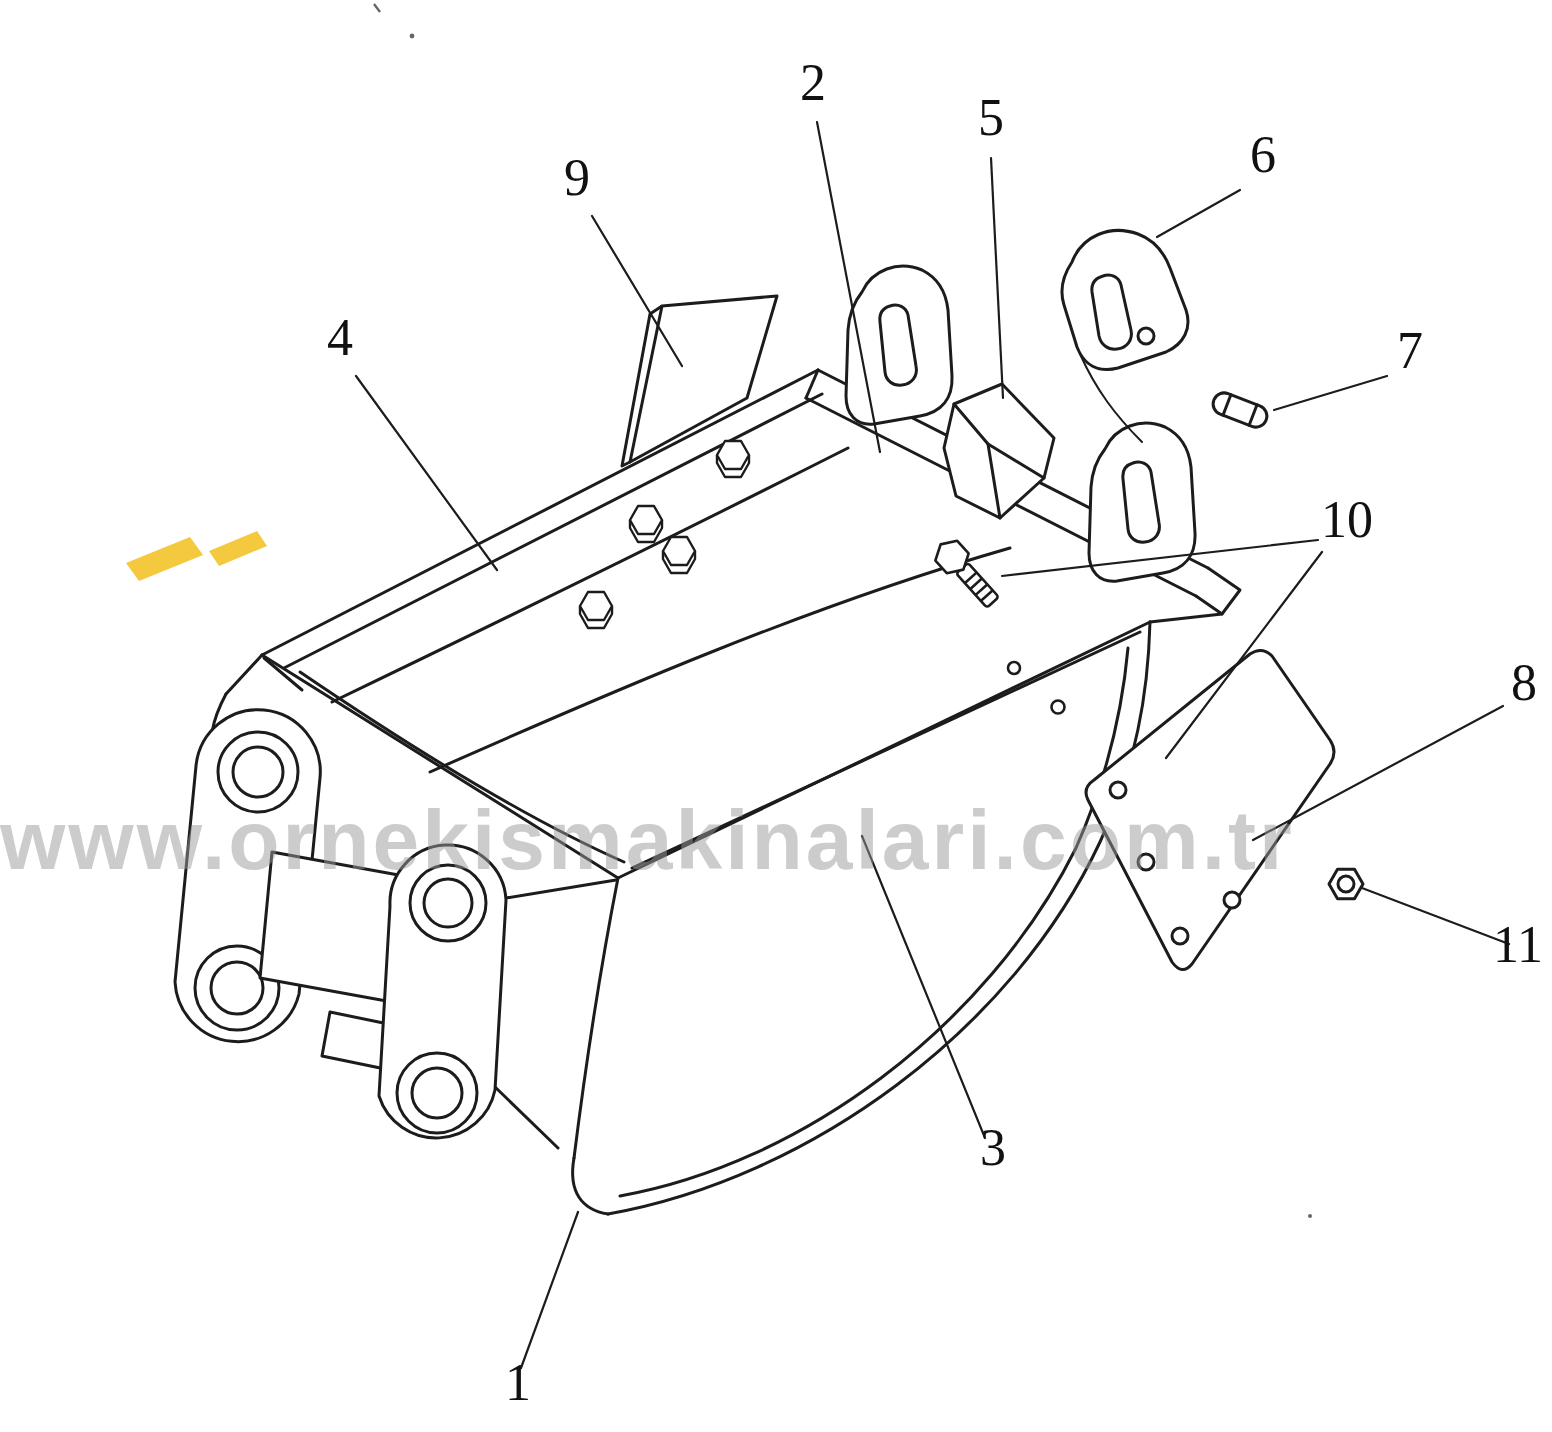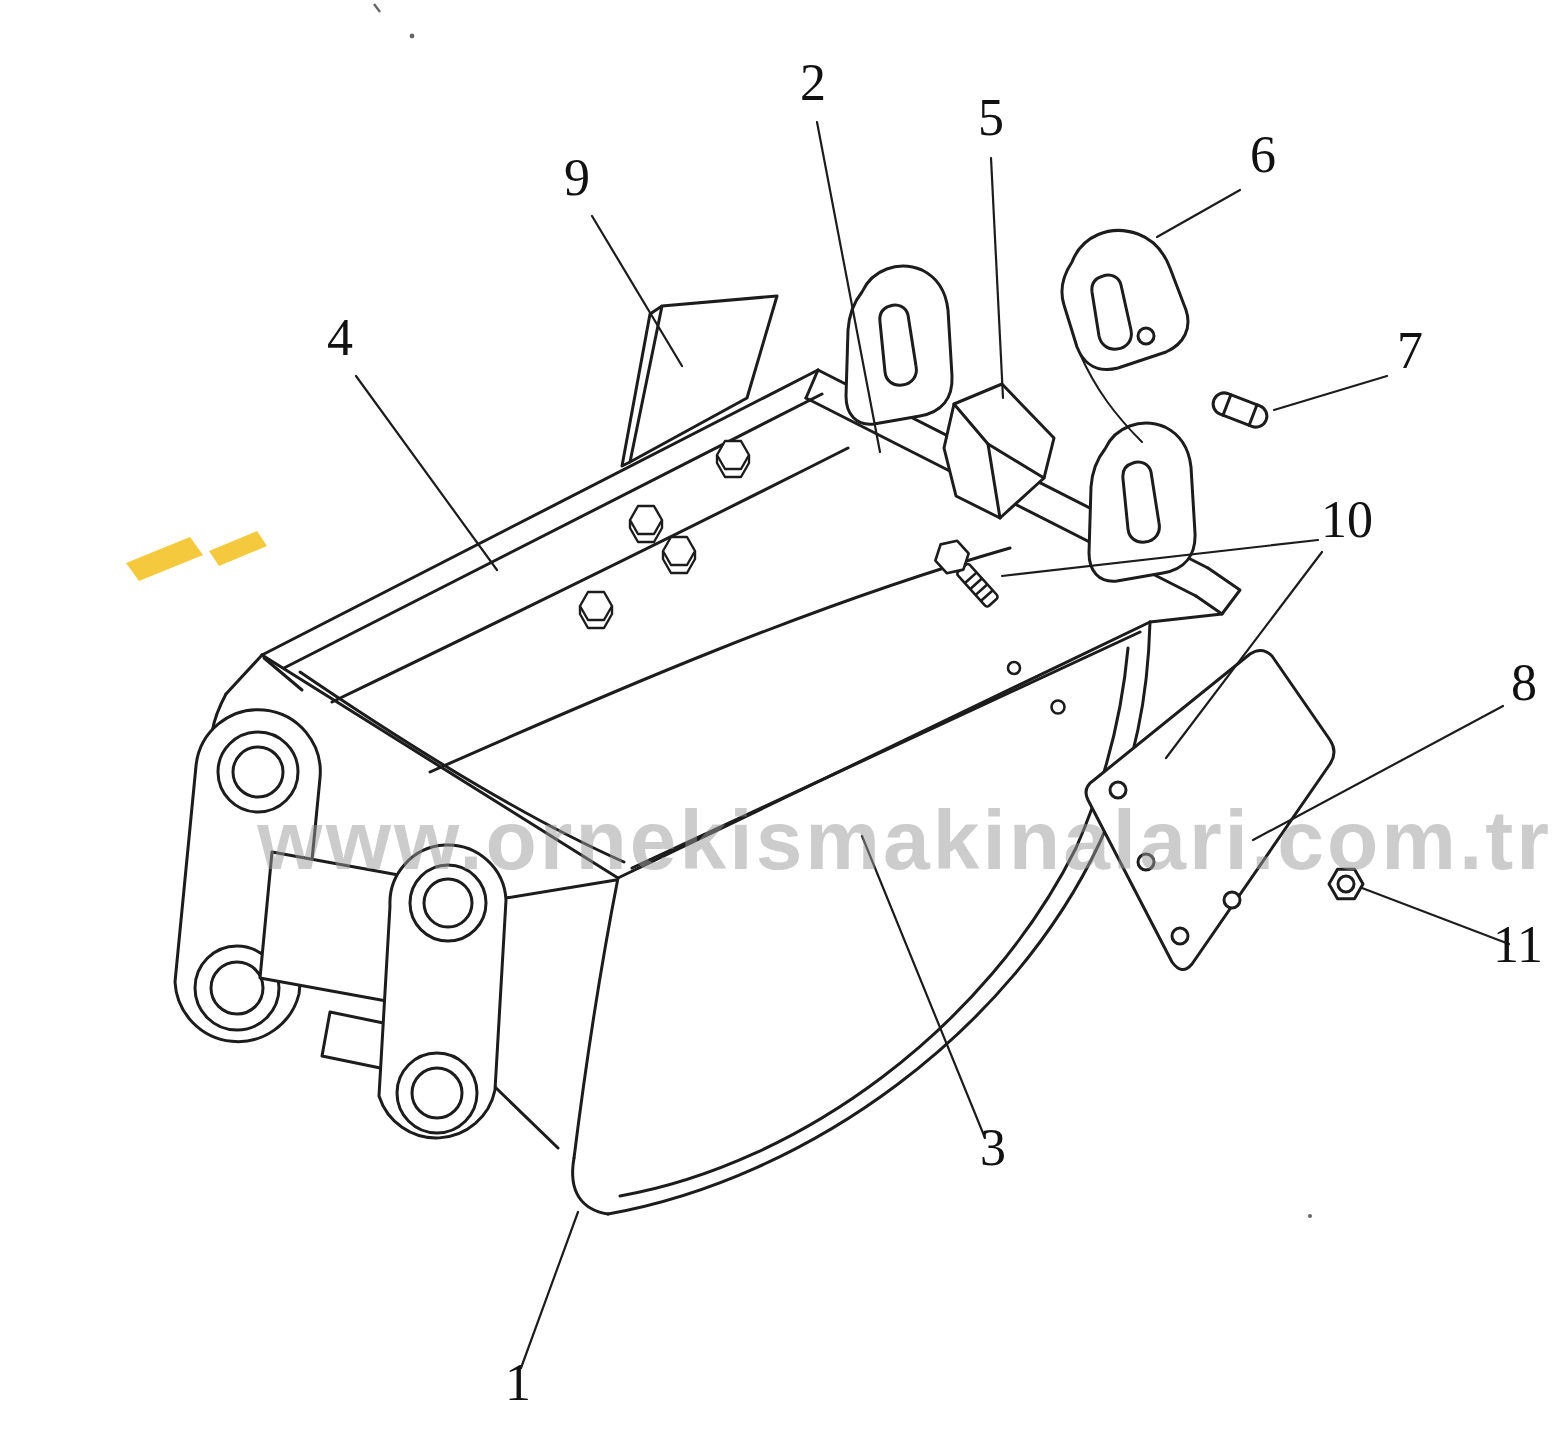--- a/index.html
+++ b/index.html
@@ -9,21 +9,21 @@
   }
   .drawing-svg{position:absolute;left:0;top:0;z-index:1;}
   .watermark{position:absolute;inset:0;z-index:2;pointer-events:none;}
   .wm-brand{
     position:absolute;left:0;right:0;top:490px;text-align:center;
     font-family:"Liberation Sans", sans-serif;font-weight:bold;
     font-size:360px;line-height:1;letter-spacing:6px;
     color:#9e9e9e;opacity:0.42;white-space:nowrap;
   }
   .wm-url{
-    position:absolute;left:0;right:0;top:798px;text-align:right;
+    position:absolute;left:0;right:0;top:798px;text-align:left;
     font-family:"Liberation Sans", sans-serif;font-weight:bold;
     font-size:84px;line-height:1;letter-spacing:3px;
     color:#9a9a9a;opacity:0.50;white-space:nowrap;
   }
   .accent-svg{position:absolute;left:0;top:0;}
   .callout{
     font-family:"Liberation Serif", serif;font-size:52px;fill:#111;
   }
 </style>
 </head>

